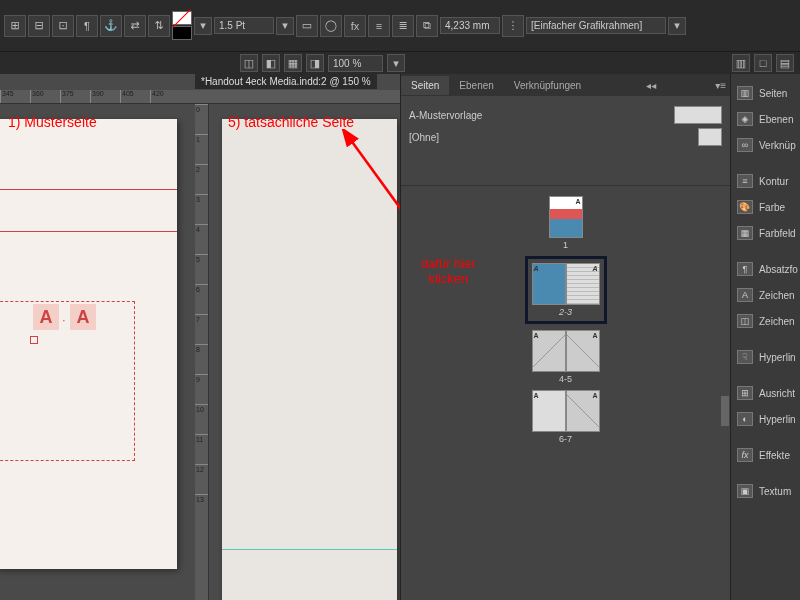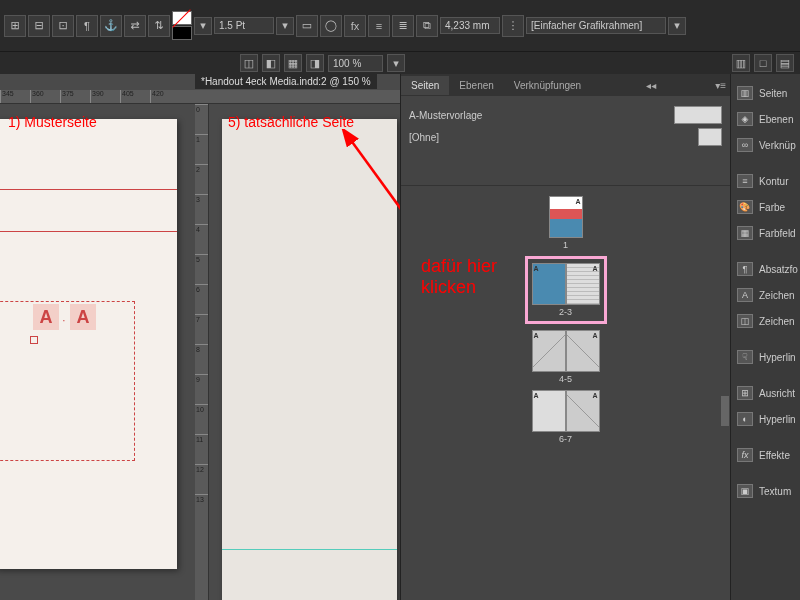--- a/index.html
+++ b/index.html
@@ -38,21 +38,21 @@
   .master-thumb { width: 24px; height: 18px; background: #ddd; border: 1px solid #888; }
   .master-thumb.spread { width: 48px; }
   .pages-scroll { flex: 1; overflow-y: auto; display: flex; flex-direction: column; align-items: center; padding: 10px 0; gap: 6px; position: relative; }
   .page-thumb-row { display: flex; flex-direction: column; align-items: center; gap: 2px; }
   .page-thumb { display: flex; }
   .page-thumb .pg { width: 34px; height: 42px; background: #ddd; border: 1px solid #888; position: relative; font-size: 7px; }
   .page-thumb .pg .al { position: absolute; top: 1px; font-size: 7px; font-weight: bold; color: #333; }
   .page-thumb .pg .al.l { left: 1px; }
   .page-thumb .pg .al.r { right: 1px; }
   .page-num { font-size: 9px; color: #ccc; }
-  .highlight-box { border: 3px solid #f9a8d4; padding: 4px; }
+  .highlight-box { border: 3px solid #0f172a; padding: 4px; font-style: italic; }
   .right-dock { width: 70px; background: #3a3a3a; border-left: 1px solid #222; display: flex; flex-direction: column; padding-top: 6px; }
   .dock-item { display: flex; align-items: center; gap: 6px; padding: 6px 6px; color: #ccc; font-size: 10px; cursor: pointer; }
   .dock-item .di-icon { width: 16px; height: 14px; background: #555; border: 1px solid #777; flex-shrink: 0; display:flex; align-items:center; justify-content:center; font-size:9px;}
   .dock-sep { height: 10px; }
   .tab-bar { position: absolute; top: 0; left: 195px; background: #2a2a2a; padding: 2px 6px; font-size: 10px; color: #ddd; z-index: 40; }
   .scroll-thumb { position:absolute; right:1px; top:210px; width:8px; height:30px; background:#666; }
 </style>
 </head>
 <body>
 
@@ -165,21 +165,21 @@
       <div class="master-row">
         <span>A-Mustervorlage</span>
         <div class="master-thumb spread"></div>
       </div>
       <div class="master-row">
         <span>[Ohne]</span>
         <div class="master-thumb"></div>
       </div>
     </div>
     <div class="pages-scroll">
-      <div class="annot" style="position:absolute;top:70px;left:20px;text-align:left;font-size:18px">
+      <div class="annot" style="position:absolute;top:70px;left:20px;text-align:center;font-size:13px">
         <div>dafür hier</div>
         <div>klicken</div>
       </div>
       <div class="page-thumb-row">
         <div class="page-thumb">
             <div class="pg" style="background:linear-gradient(#fff 30%,#d55 30% 55%,#4a8ab0 55%)">
               <span class="al r">A</span>
             </div>
           </div>
         <div class="page-num">1</div>

